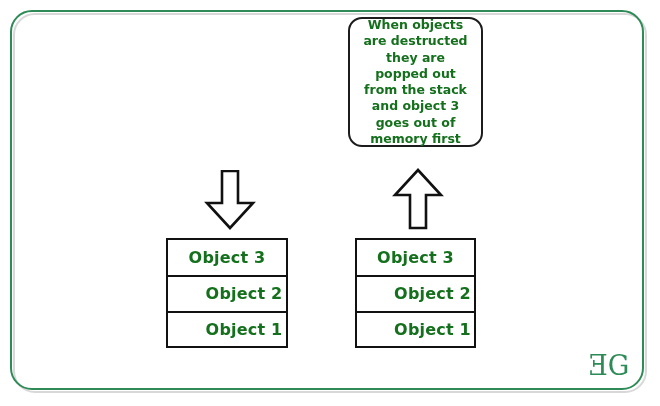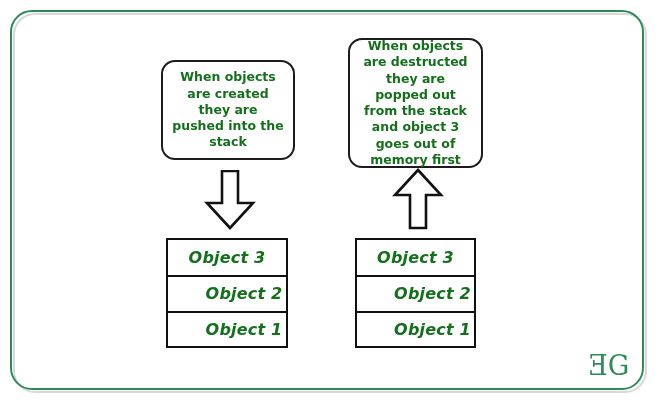--- a/index.html
+++ b/index.html
@@ -55,21 +55,21 @@
   }
   #note-push {
     left: 161px;
     top: 60px;
     width: 134px;
     height: 100px;
     font-size: 12.5px;
   }
   #note-pop {
     left: 348px;
-    top: 38px;
+    top: 17px;
     width: 135px;
     height: 130px;
     font-size: 12.5px;
   }
 
   
   .arrow {
     position: absolute;
   }
   #arrow-down {
@@ -84,21 +84,20 @@
     width: 60px;
     height: 62px;
   }
 
   
   .stack {
     position: absolute;
     box-sizing: border-box;
     border: 2px solid #111111;
     background: #ffffff;
-    font-style: italic;
   }
   #stack-left {
     left: 166px;
     top: 238px;
     width: 122px;
     height: 110px;
   }
   #stack-right {
     left: 355px;
     top: 238px;
@@ -139,23 +138,20 @@
   }
 </style>
 </head>
 <body>
 
 <div id="canvas">
 
   <div id="frame-shadow"></div>
   <div id="frame"></div>
 
-  <div class="note-box" id="note-push">
-    <span>When objects are created they are pushed into the stack</span>
-  </div>
 
   <div class="note-box" id="note-pop">
     <span>When objects are destructed they are popped out from the stack and object 3 goes out of memory first</span>
   </div>
 
   <svg class="arrow" id="arrow-down" viewBox="0 0 60 60">
     <polygon points="22,1 38,1 38,33 53,33 30,58 7,33 22,33" fill="#ffffff" stroke="#111111" stroke-width="2.6" stroke-linejoin="miter"></polygon>
   </svg>
 
   <svg class="arrow" id="arrow-up" viewBox="0 0 60 62">

